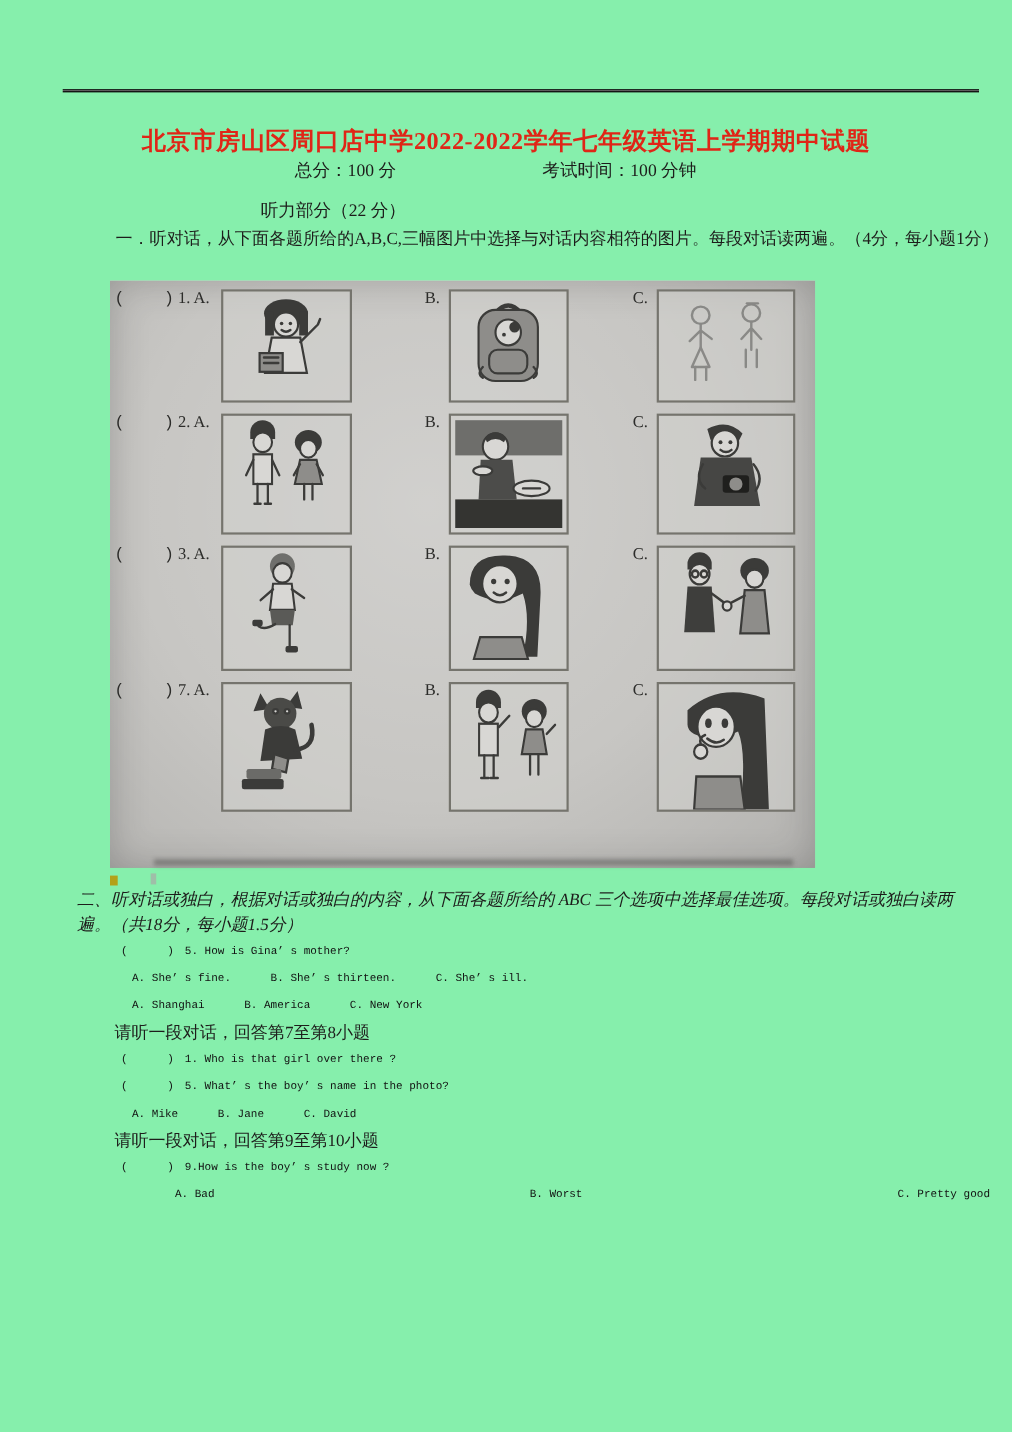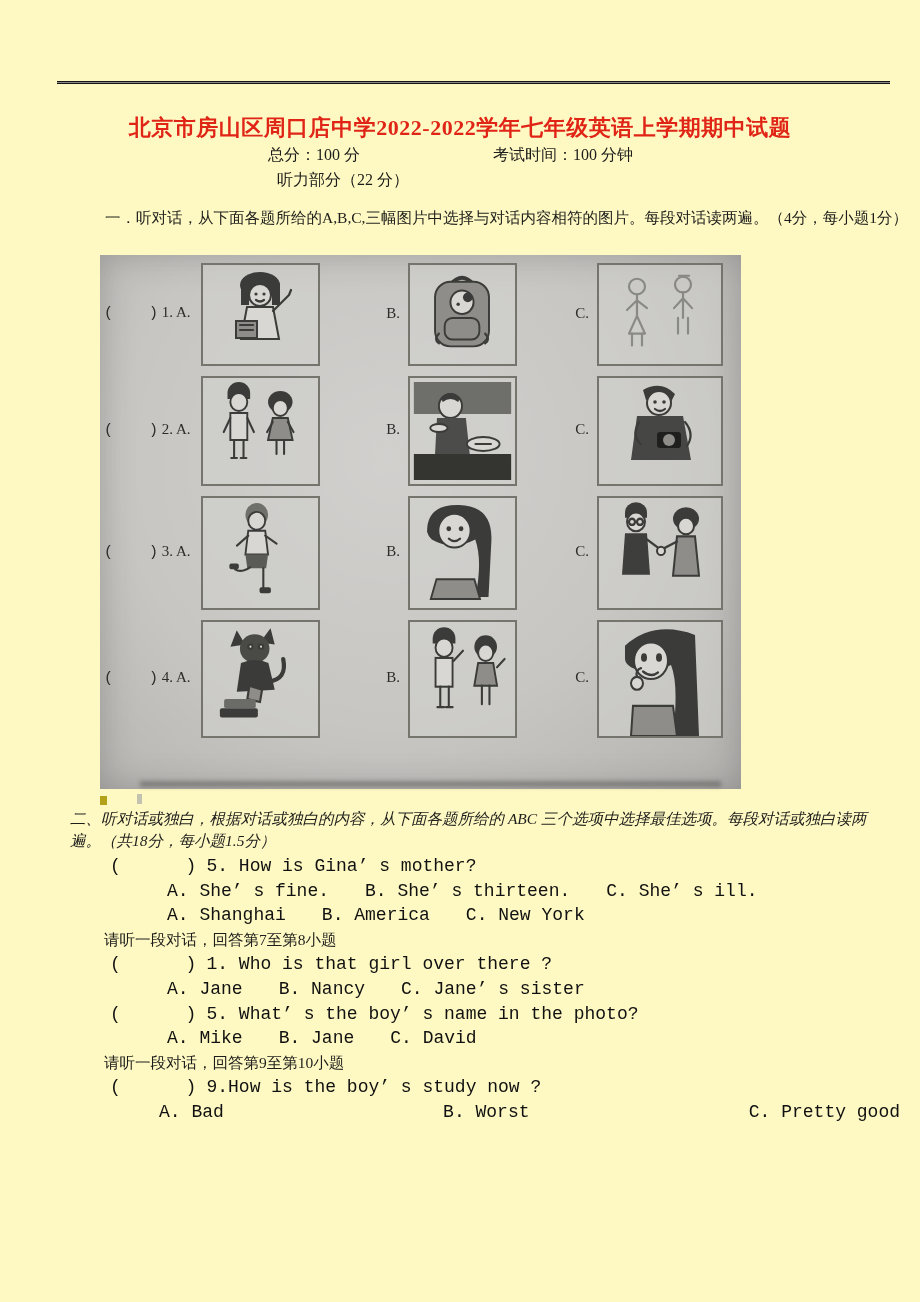--- a/index.html
+++ b/index.html
@@ -1,35 +1,35 @@
 <!DOCTYPE html>
 <html><head>
 <meta charset="utf-8">
 <style>
   html,body{margin:0;padding:0;background:#ffffff;}
-  .page{position:relative;width:920px;height:1302px;background:#fef9c3;overflow:hidden;
+  .page{position:relative;width:920px;height:1302px;background:#86efac;overflow:hidden;
         font-family:"Liberation Serif","DejaVu Serif",serif;color:#1d1d1b;}
   .rule{position:absolute;left:57px;top:81px;width:833px;height:3px;
         background:linear-gradient(#141414 30%,#8a8a8a 50%,#141414 70%);}
   .title{position:absolute;left:0;top:113px;width:920px;text-align:center;
          font-size:22px;font-weight:bold;letter-spacing:.5px;}
   .meta{position:absolute;left:70px;top:145px;width:824px;display:flex;font-size:16px;}
   .meta .m1{margin-left:198px;}
   .meta .m2{margin-left:133px;}
-  .listen{position:absolute;left:237px;top:170px;font-size:16px;margin-left:40px;}
+  .listen{position:absolute;left:237px;top:181px;font-size:16px;}
   .instr1{position:absolute;left:70px;top:206px;width:824px;font-size:15.5px;line-height:23px;margin-left:35px;}
   .instr2{position:absolute;left:70px;top:808px;width:826px;font-size:15.5px;line-height:22px;font-style:italic;}
 
   
   .photo{position:absolute;left:100px;top:255px;width:641px;height:534px;
          background-image:radial-gradient(circle at 45% 38%, rgba(255,255,255,.18), rgba(0,0,0,0) 55%, rgba(0,0,0,.10));
          box-shadow:inset 0 0 34px rgba(40,40,38,.25);padding-top:8px;box-sizing:border-box;}
   .photo::after{content:"";position:absolute;left:40px;right:20px;bottom:2px;height:6px;
          background:rgba(55,55,52,.38);filter:blur(2px);}
-  .prow{display:flex;align-items:center;margin:0 0 10px 0;}
+  .prow{display:flex;align-items:flex-start;margin:0 0 10px 0;}
   .plab{width:97px;padding:0 0 3px 4px;font-size:15px;color:#2c2c2a;white-space:nowrap;}
   .paren{font-family:"Liberation Mono","DejaVu Sans Mono",monospace;white-space:pre;}
   .midlab{width:88px;text-align:right;padding:0 8px 3px 0;font-size:15px;color:#2c2c2a;box-sizing:border-box;}
   .rightlab{width:80px;text-align:right;padding:0 8px 3px 0;font-size:15px;color:#2c2c2a;box-sizing:border-box;}
   .pbox{border:2px solid #75746d;background:rgba(210,209,205,.55);box-sizing:border-box;}
   .bA{width:119px;} .bB{width:109px;} .bC{width:126px;}
   .h1{height:103px;} .h2{height:110px;} .h3{height:114px;} .h4{height:118px;}
   .pbox svg{display:block;width:100%;height:100%;}
   .sk{stroke:#3b3b39;stroke-width:2.2;fill:none;stroke-linecap:round;stroke-linejoin:round;}
   .thick{stroke-width:4;}
@@ -39,23 +39,23 @@
   .faint{opacity:.45;}
 
   .mark-y{position:absolute;left:100px;top:796px;width:7px;height:9px;}
   .mark-g{position:absolute;left:137px;top:794px;width:5px;height:10px;background:#a9a9a7;opacity:.7;}
 
   
   .qa{position:absolute;left:70px;top:854px;width:830px;font-size:15.5px;}
   .qa > div{line-height:24.6px;}
   .ghead{margin-left:34px;}
   .qline{margin-left:40px;}
-  .mono{font-family:"Liberation Mono","DejaVu Sans Mono",monospace;font-size:18px;color:#111;}
+  .mono{font-family:"Liberation Mono","DejaVu Sans Mono",monospace;font-size:10px;color:#111;}
   .qline .paren{margin-right:10px;}
-  .opts{margin-left:97px;display:flex;gap:36px;}
+  .opts{margin-left:50px;display:flex;gap:36px;}
   .opts.wide{margin-left:89px;justify-content:space-between;}
 </style>
 </head>
 <body>
 
 <div class="page">
 
   <div class="rule"></div>
 
   <div class="title" style="color: rgb(224, 37, 23);">北京市房山区周口店中学2022-2022学年七年级英语上学期期中试题</div>
@@ -210,21 +210,21 @@
           <path class="fm" d="M78 37 h18 l4 38 h-26 z"></path>
           <path class="sk" d="M78 42 l-16 8"></path>
           <circle class="fl" cx="62" cy="51" r="4"></circle>
         </svg>
       </div>
     </div>
 
     <div class="prow">
       <div class="plab">
         <span class="paren">(    )</span>
-        <span>4. A.</span>
+        <span>7. A.</span>
       </div>
       <div class="pbox bA h4" title="cat sitting beside a stack of books">
         <svg viewBox="0 0 109 111" preserveAspectRatio="none">
           <path class="fd" d="M32 8 l8 14 -14 2 z M64 6 l4 16 -14 -2 z"></path>
           <circle cx="49" cy="26" r="14" fill="#4a4a47"></circle>
           <circle class="fl" cx="45" cy="24" r="2"></circle>
             <circle class="fl" cx="55" cy="24" r="2"></circle>
           <path d="M36 40 q14 -6 26 0 l6 26 -36 2 z" fill="#3b3b39"></path>
           <path class="sk thick" d="M62 58 q18 -2 14 -22"></path>
           <path class="fm" d="M44 62 l12 4 -2 12 -12 -3 z"></path>
@@ -284,25 +284,20 @@
       <span>A. Shanghai</span>
       <span>B. America</span>
       <span>C. New York</span>
     </div>
 
     <div class="ghead">请听一段对话，回答第7至第8小题</div>
 
     <div class="qline mono">
       <span class="paren">(      )</span><span>1. Who is that girl over there ?</span>
     </div>
-    <div class="opts mono">
-      <span>A. Jane</span>
-      <span>B. Nancy</span>
-      <span>C. Jane’ s sister</span>
-    </div>
 
     <div class="qline mono">
       <span class="paren">(      )</span><span>5. What’ s the boy’ s name in the photo?</span>
     </div>
     <div class="opts mono">
       <span>A. Mike</span>
       <span>B. Jane</span>
       <span>C. David</span>
     </div>
 

